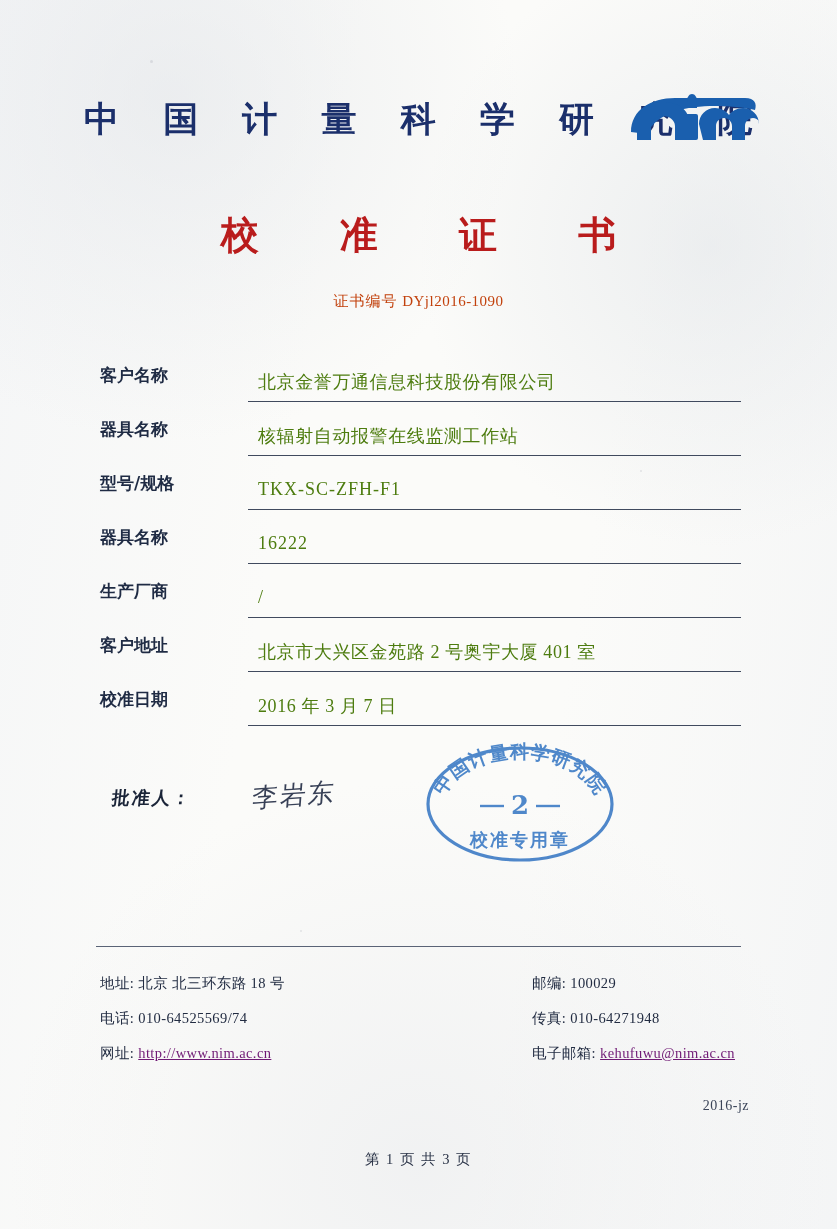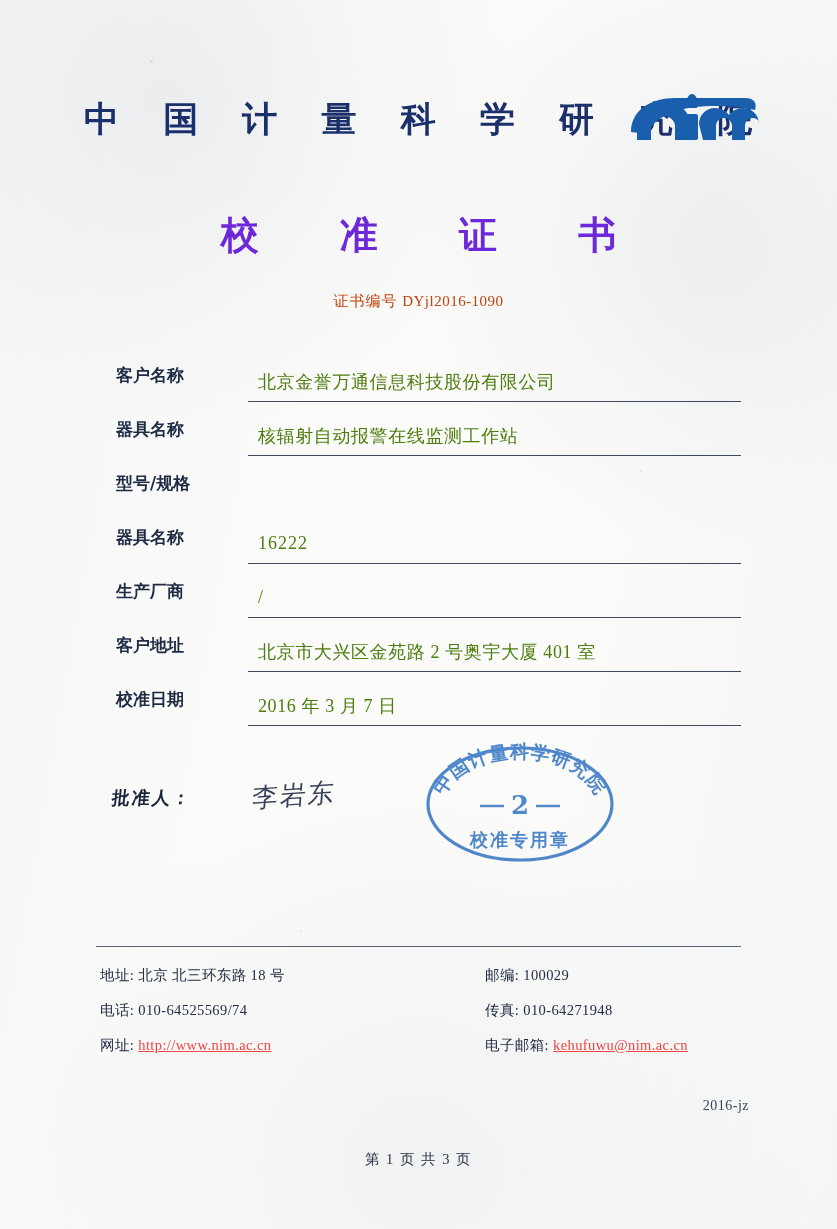--- a/index.html
+++ b/index.html
@@ -61,21 +61,21 @@
     position: absolute;
     left: 0;
     right: 0;
     top: 210px;
     text-align: center;
     font-family: "DejaVu Serif", serif;
     font-size: 38px;
     font-weight: 700;
     letter-spacing: 34px;
     text-indent: 34px;
-    color: #6d28d9;
+    color: #b91c1c;
   }
   .cert-no {
     position: absolute;
     left: 0;
     right: 0;
     top: 292px;
     text-align: center;
     font-size: 15px;
     color: #c2410c;
     letter-spacing: 1px;
@@ -91,21 +91,21 @@
     left: 96px;
     top: 356px;
     width: 645px;
   }
   .field-row {
     position: relative;
     height: 54px;
   }
   .field-label {
     position: absolute;
-    left: 20px;
+    left: 4px;
     top: 8px;
     width: 130px;
     font-family: "DejaVu Sans", sans-serif;
     font-size: 17px;
     font-weight: 600;
     color: #1f2b44;
     display: flex;
     justify-content: space-between;
     letter-spacing: 0px;
   }
@@ -177,25 +177,27 @@
     position: absolute;
     left: 100px;
     top: 966px;
     width: 645px;
     font-size: 14.5px;
     color: #222c42;
   }
   .footer-row {
     display: flex;
     height: 35px;
+    align-items: center;
+    gap: 47px;
   }
   .footer-col-left { width: 385px; letter-spacing: 0.4px; }
   .footer-col-right { flex: 1; letter-spacing: 0.4px; }
   .footer a, .footer .link {
-    color: #ef4444;
+    color: #701a75;
     text-decoration: underline;
   }
   .stamp-note {
     position: absolute;
     right: 88px;
     top: 1098px;
     font-size: 14px;
     color: #3a4considered;
     color: #3a4458;
     letter-spacing: 0.5px;
@@ -253,20 +255,21 @@
         <div class="field-value">北京金誉万通信息科技股份有限公司</div>
       </div>
 
       <div class="field-row">
         <div class="field-label">器具名称</div>
         <div class="field-value">核辐射自动报警在线监测工作站</div>
       </div>
 
       <div class="field-row">
         <div class="field-label">型号/规格</div>
+        <div class="field-value mono">TKX-SC-ZFH-F1</div>
       </div>
 
       <div class="field-row">
         <div class="field-label">器具名称</div>
         <div class="field-value mono">16222</div>
       </div>
 
       <div class="field-row">
         <div class="field-label">生产厂商</div>
         <div class="field-value mono">/</div>

